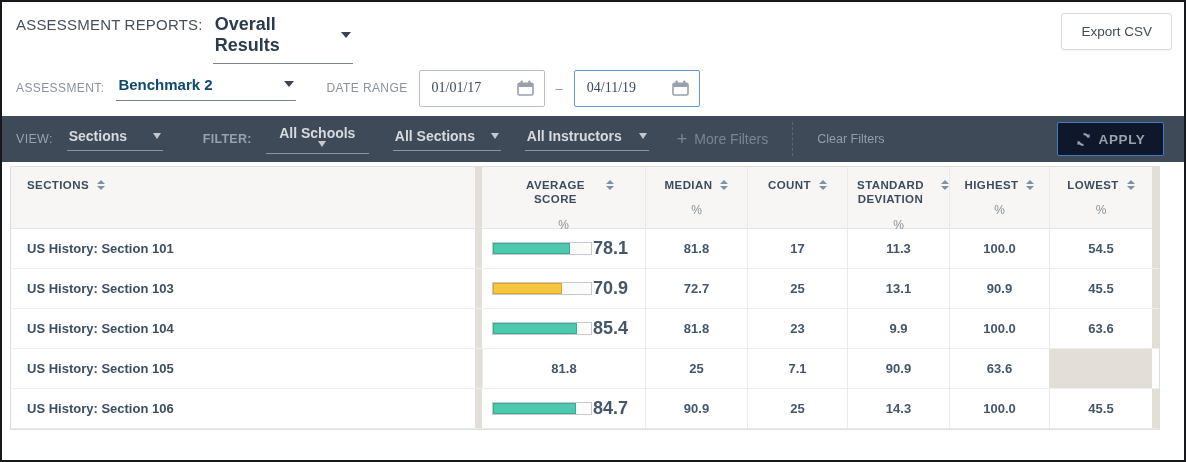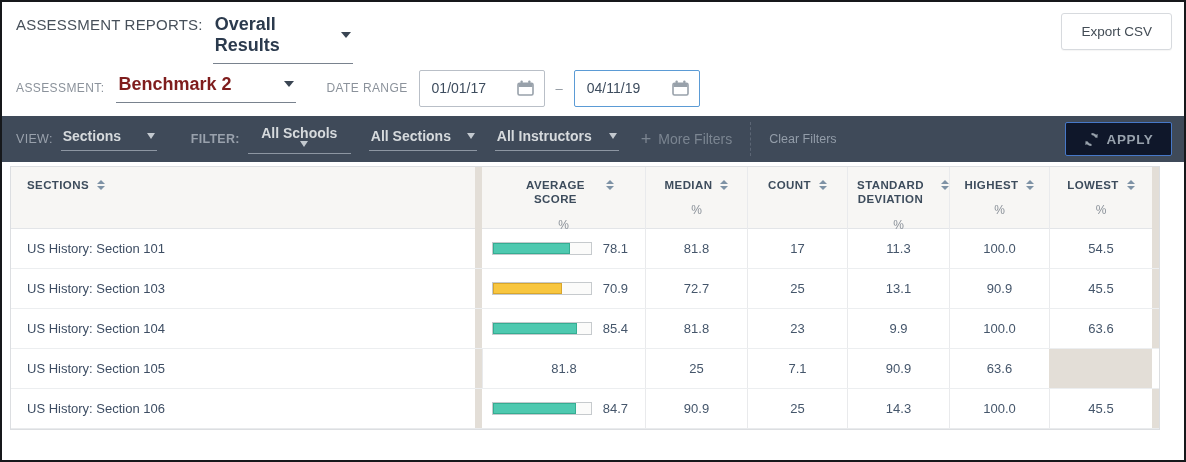--- a/index.html
+++ b/index.html
@@ -20,33 +20,33 @@
   .caret { width:0; height:0; border-left:5px solid transparent; border-right:5px solid transparent; border-top:6px solid #3a4553; margin-left:10px; }
   .btn-export {
     background:#fff; border:1px solid #d7dade; border-radius:3px; padding:10px 19px;
     font-size:13.5px; color:#434c55; font-family:inherit; cursor:pointer; box-shadow:0 1px 1px rgba(0,0,0,.04);
   }
 
   
   .filter-row { display:flex; align-items:center; height:56px; padding:0 14px; }
   .sm-label { font-size:12px; color:#8b929b; letter-spacing:.4px; }
   .dd-assessment { width:180px; margin-left:12px; }
-  .dd-assessment .dd-val { font-size:18px; font-weight:bold; color:#7f1d1d; }
+  .dd-assessment .dd-val { font-size:15px; font-weight:bold; color:#0c4a6e; }
   .date-label { margin-left:30px; }
   .date-input {
     display:inline-flex; align-items:center; justify-content:space-between;
     width:126px; height:37px; border:1px solid #b9bfc7; border-radius:2px;
-    padding:0 10px 0 12px; margin-left:11px; background:#fff; cursor:text;
+    padding:0 10px 0 12px; margin-left:11px; background:#fff; cursor:text;font-family:Liberation Serif, serif;
   }
   .date-input.focused { border:1px solid #5b9bd5; }
   .date-input .date-val { font-size:14px; color:#3d4c5e; }
   .date-sep { margin-left:11px; color:#8a929b; font-size:13px; }
 
   
-  .toolbar { display:flex; align-items:center; height:46px; background:#3f4a59; padding:0 12px 0 14px; }
+  .toolbar { display:flex; align-items:center; height:46px; background:#3f4a59; padding:0 20px 0 14px;gap:6px; }
   .tb-label { font-size:12.5px; color:#99a1ac; letter-spacing:.3px; }
   .dd-dark { border-bottom:1px solid #8d96a2; padding:0 2px 6px 2px; margin-left:8px; }
   .dd-dark .dd-val { font-size:14px; font-weight:bold; color:#d6dadd; }
   .dd-dark .caret { border-top-color:#c3c9cf; border-left-width:4.5px; border-right-width:4.5px; }
   .dd-view { width:96px; }
   .dd-f1 { width:103px;flex-direction:column; } .dd-f2 { width:108px; } .dd-f3 { width:124px; }
   .filter-label { margin-left:34px;font-weight:bold; }
   .dd-dark + .dd-dark { margin-left:18px; }
   .more-filters { display:flex; align-items:center; margin-left:22px; color:#7b8591; font-size:14px; cursor:pointer; white-space:nowrap; }
   .more-filters .plus { font-size:18px; margin-right:7px; font-weight:400; }
@@ -67,28 +67,28 @@
   .thead .hcell.no-bl, .thead .hcell-sections { border-left:none; }
   .hcell-sections { flex-direction:row !important; align-items:flex-start !important; justify-content:flex-start; padding:13px 0 0 16px; }
   .hline { display:flex; align-items:flex-start; justify-content:center; }
   .hlabel { font-size:11.5px; font-weight:bold; color:#3d4c5c; letter-spacing:.4px; text-align:center; line-height:1.25; max-width:84px; }
   .hcell-sections .hlabel { max-width:none; }
   .hunit { font-size:12px; color:#8a9199; margin-top:11px; }
   .sort { display:inline-flex; flex-direction:column; gap:2px; margin-left:8px; margin-top:2px; cursor:pointer; }
   .sort i { display:block; width:0; height:0; border-left:4px solid transparent; border-right:4px solid transparent; }
   .sort .up { border-bottom:4px solid #7e92a5; }
   .sort .dn { border-top:4px solid #7e92a5; }
-  .tbody .trow { height:40px; border-bottom:1px solid #eceef0; }
+  .tbody .trow { height:40px; border-bottom:1px solid #eceef0;font-weight:bold; }
   .tbody .trow:last-child { border-bottom:1px solid #e9ebed; }
   .tcell { display:flex; align-items:center; justify-content:center; font-size:13px; color:#45566b; border-left:1px solid #e9eaec; }
   .tcell-section { justify-content:flex-start; padding-left:16px; color:#3d4d63; border-left:none; }
   .bar-cell { display:flex; align-items:center; padding:0 17px 0 10px; border-left:none; }
   .bar-track { width:100px; height:13px; border:1px solid #c6cacd; background:#fbfbfa; }
   .bar-fill { height:100%; }
-  .bar-val { flex:1; text-align:right; font-size:13px; color:#45566b; }
+  .bar-val { flex:1; text-align:right; font-size:18px; color:#45566b; }
 </style>
 </head>
 <body>
 
 <div class="screen">
 
   <div class="top-row">
     <div class="title-group">
       <span class="title-label">ASSESSMENT REPORTS:</span>
       <span class="dd dd-title">

